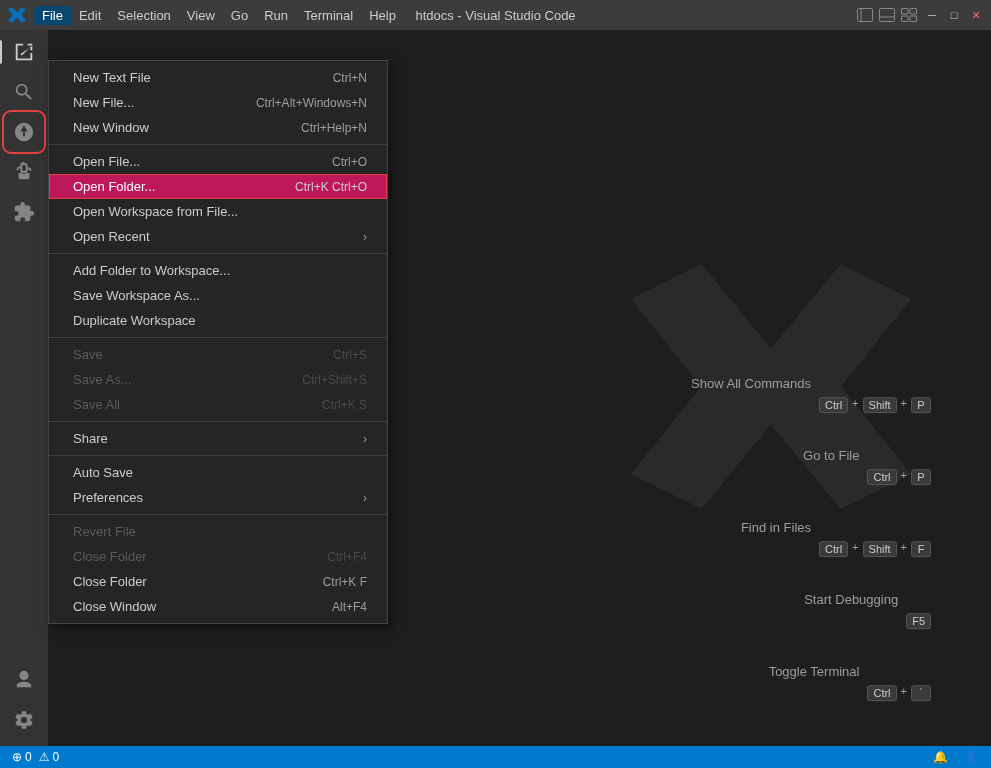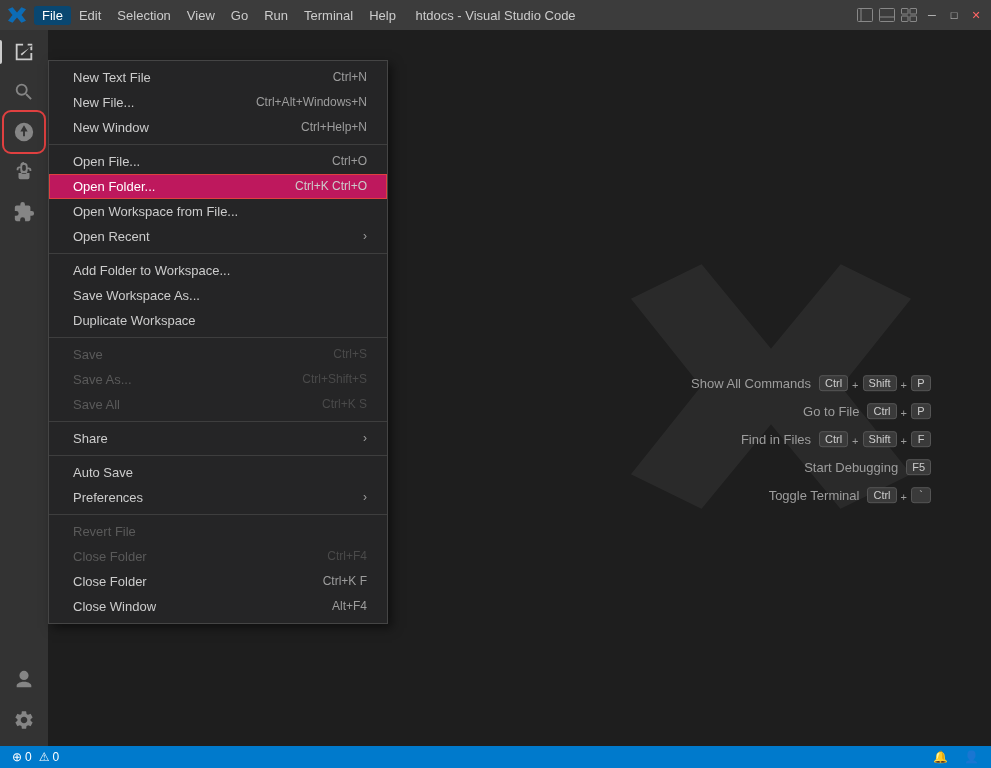--- a/index.html
+++ b/index.html
@@ -175,22 +175,23 @@
       align-items: center;
       gap: 8px;
       justify-content: flex-end;
     }
     .shortcut-label {
       color: #9d9d9d;
       font-size: 13px;
     }
     .kbd-group {
       display: flex;
-      align-items: flex-end;
+      align-items: flex-start;
       gap: 4px;
+      margin-top: 44px;
     }
     .kbd {
       background: #3a3a3a;
       border: 1px solid #555;
       border-radius: 3px;
       padding: 1px 5px;
       font-size: 11px;
       color: #cccccc;
       min-width: 20px;
       text-align: center;
@@ -209,21 +210,21 @@
     }
     .dropdown-menu {
       background: #252526;
       border: 1px solid #454545;
       min-width: 340px;
       box-shadow: 4px 4px 10px rgba(0,0,0,0.5);
       padding: 4px 0;
     }
     .menu-section-item {
       display: flex;
-      align-items: flex-start;
+      align-items: flex-end;
       justify-content: space-between;
       padding: 5px 20px 5px 24px;
       cursor: pointer;
       color: #cccccc;
       font-size: 13px;
       position: relative;
     }
     .menu-section-item.highlighted {
       background: #be185d;
       color: #fff;

